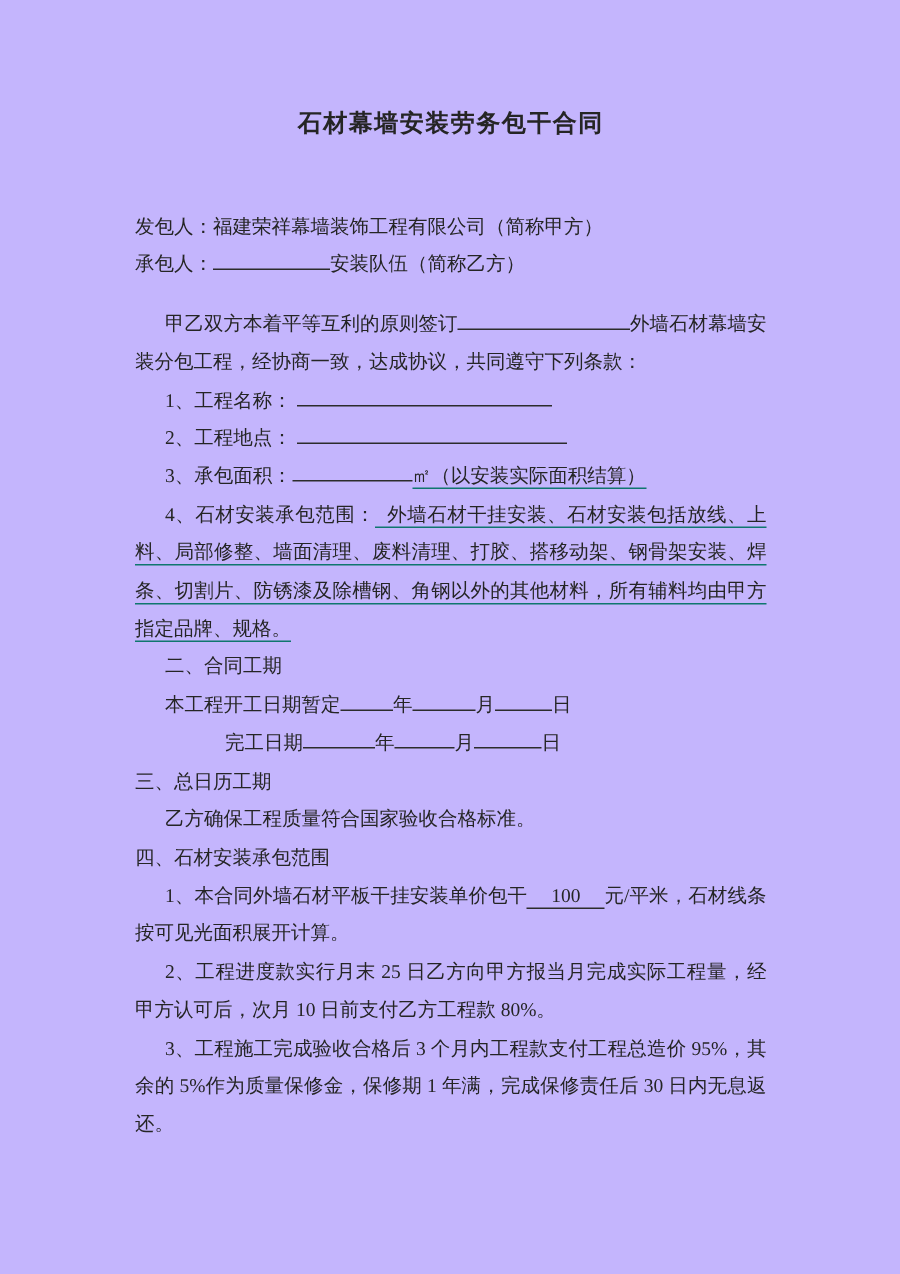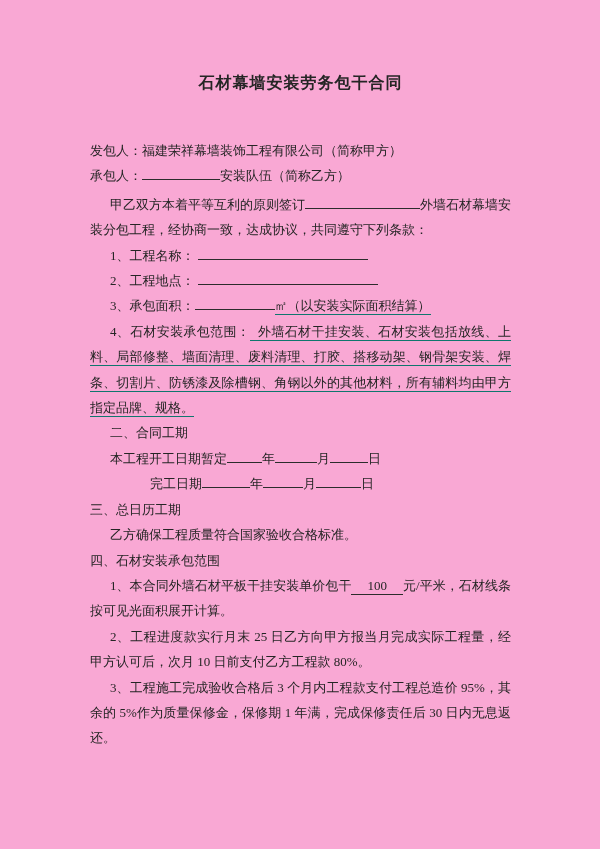--- a/index.html
+++ b/index.html
@@ -1,39 +1,39 @@
 <!DOCTYPE html>
 <html><head>
 <meta charset="utf-8">
 <style>
   html,body { margin:0; padding:0; background:#ffffff; }
   .page {
     position: relative;
     width: 600px;
     height: 849px;
     margin: 0 auto;
-    background: #f9a8d4;
+    background: #c4b5fd;
     box-sizing: border-box;
     padding: 70px 89px 0 90px;
     font-family: "Liberation Serif", "DejaVu Serif", serif;
     font-size: 13px;
     line-height: 25.4px;
     color: #252525;
     text-align: justify;
   }
   .title {
     margin: 0 0 42px 0;
     text-align: center;
     font-size: 16px;
     font-weight: bold;
     letter-spacing: 1px;
     line-height: 26px;
   }
   p { margin: 0; }
-  .gap-top { margin-top: 3px; }
+  .gap-top { margin-top: 14px; }
   .ind1 { text-indent: 20px; }
   .ind2 { text-indent: 60px; }
   
   .bl {
     display: inline-block;
     height: 1.02em;
     border-bottom: 1px solid #2c2c2c;
     vertical-align: baseline;
   }
   .w35 { width:35px; } .w38 { width:38px; } .w40 { width:40px; }

